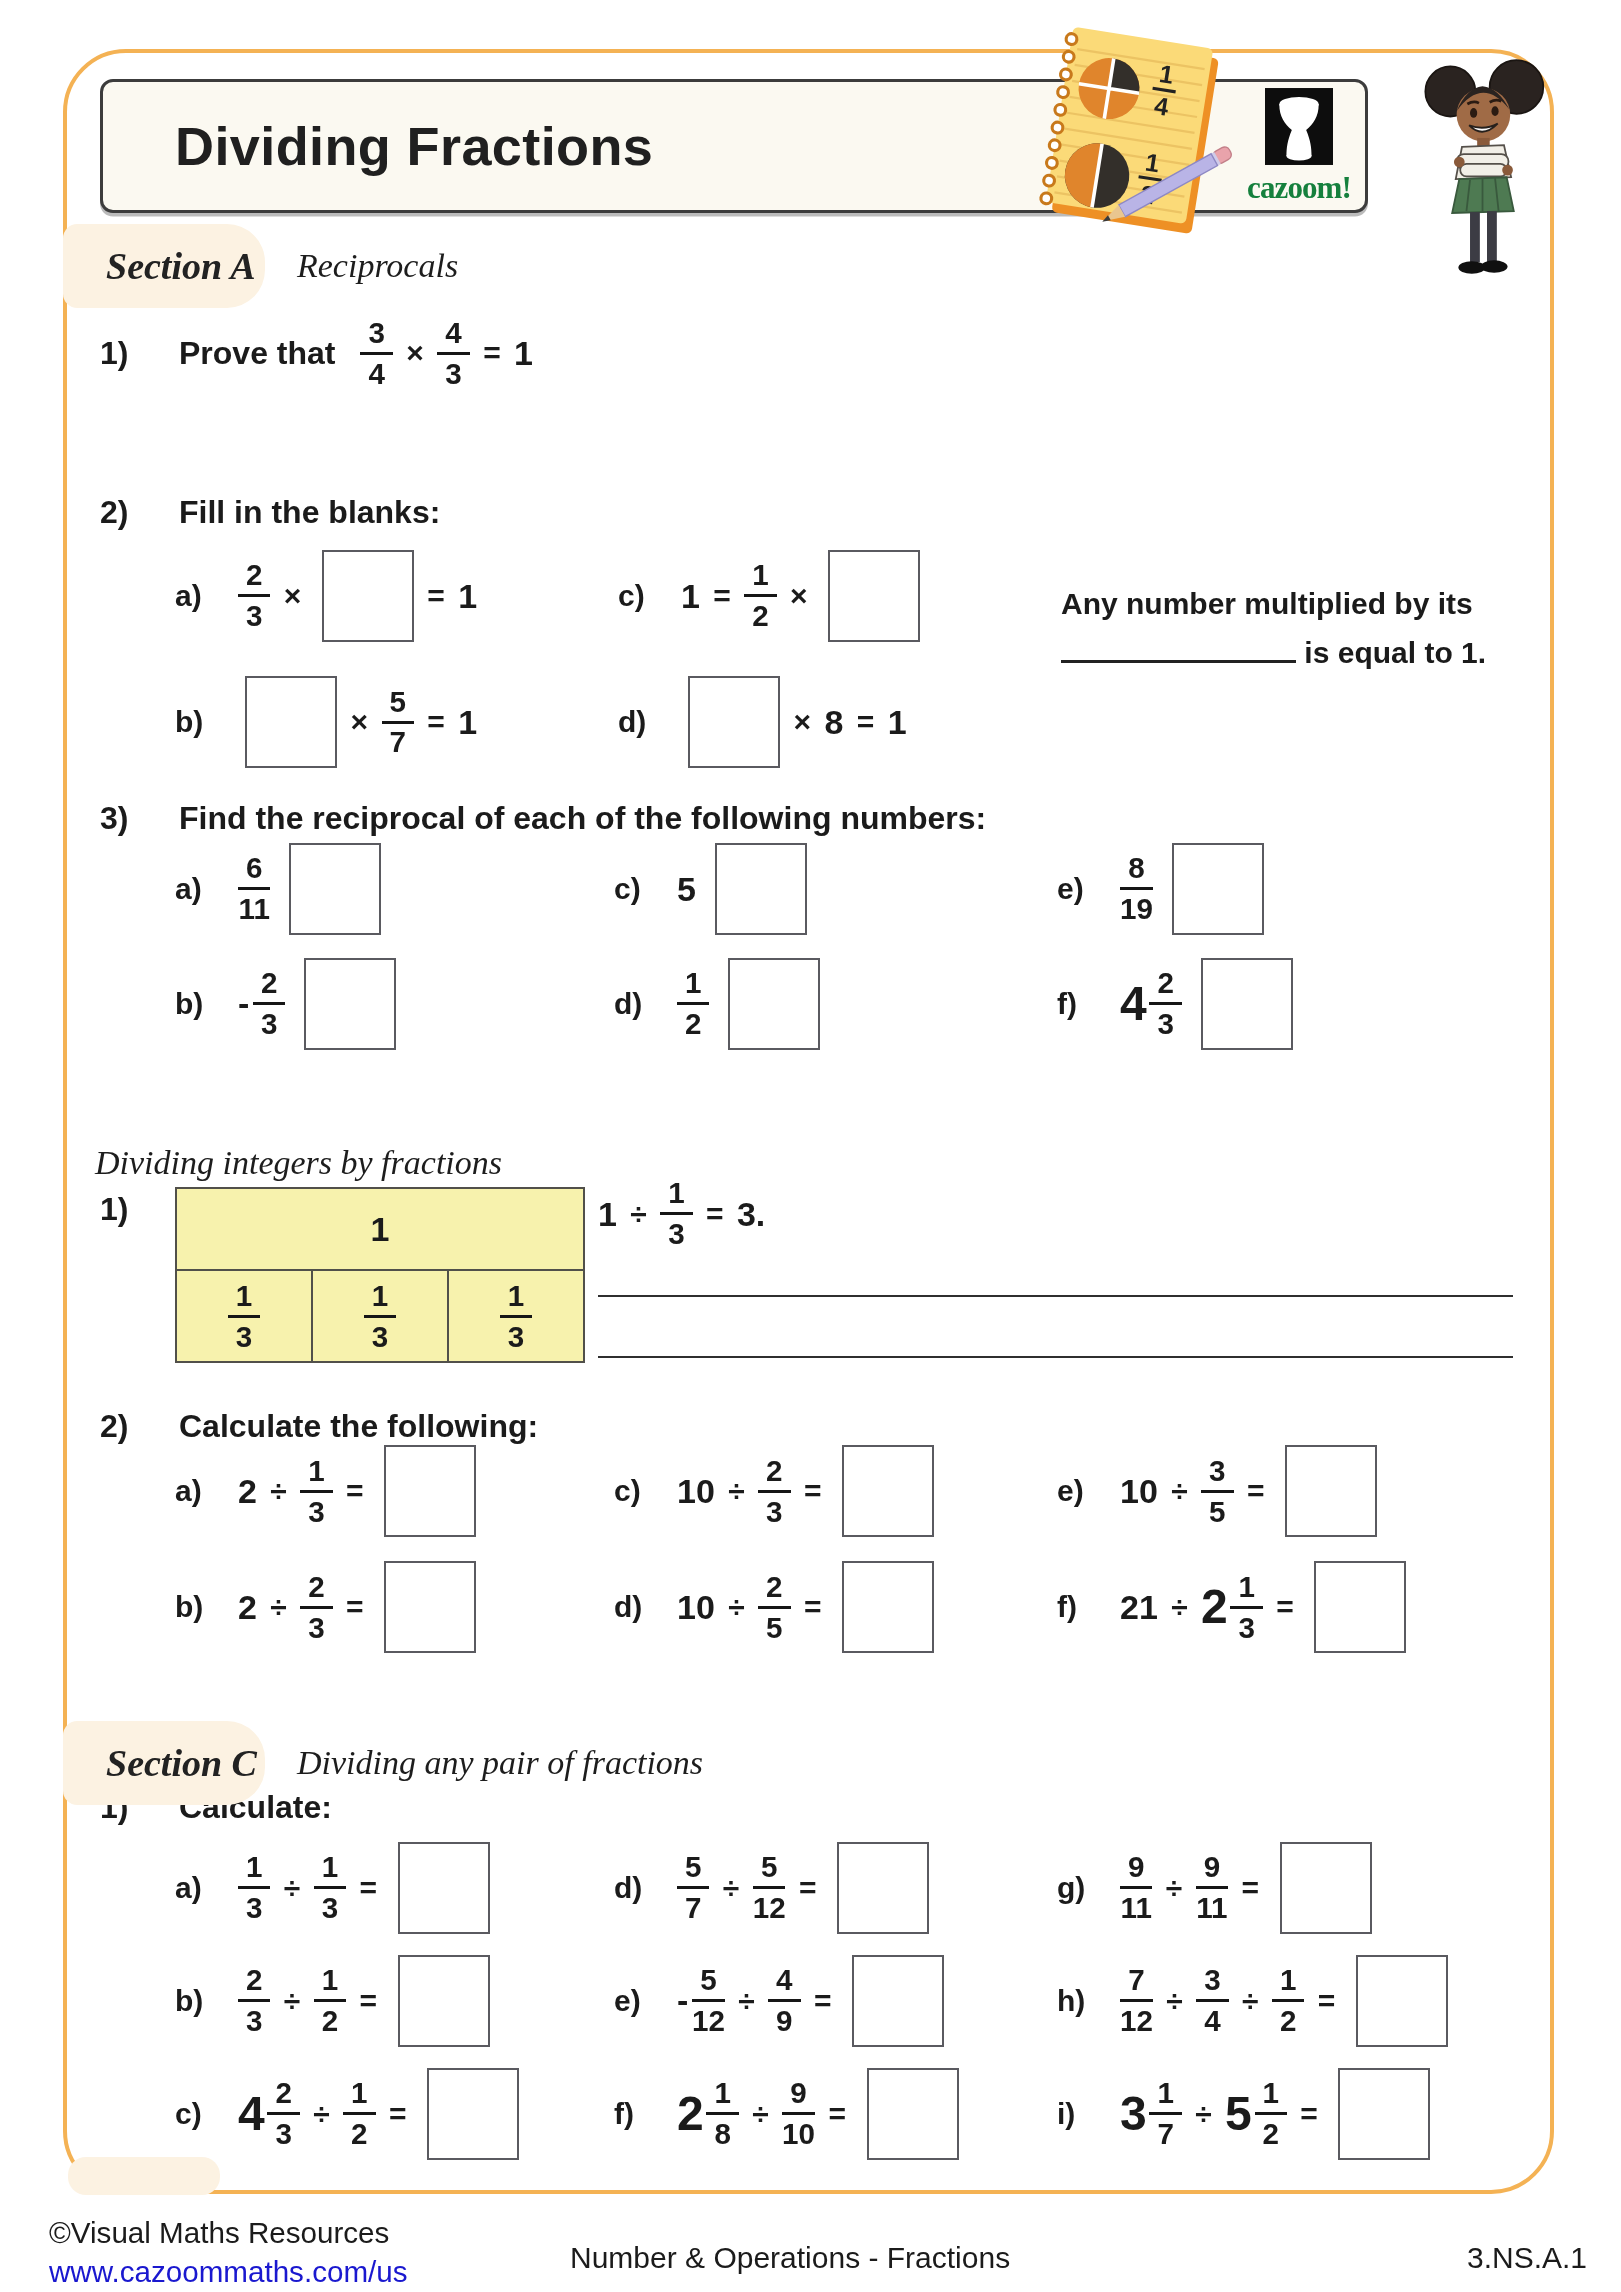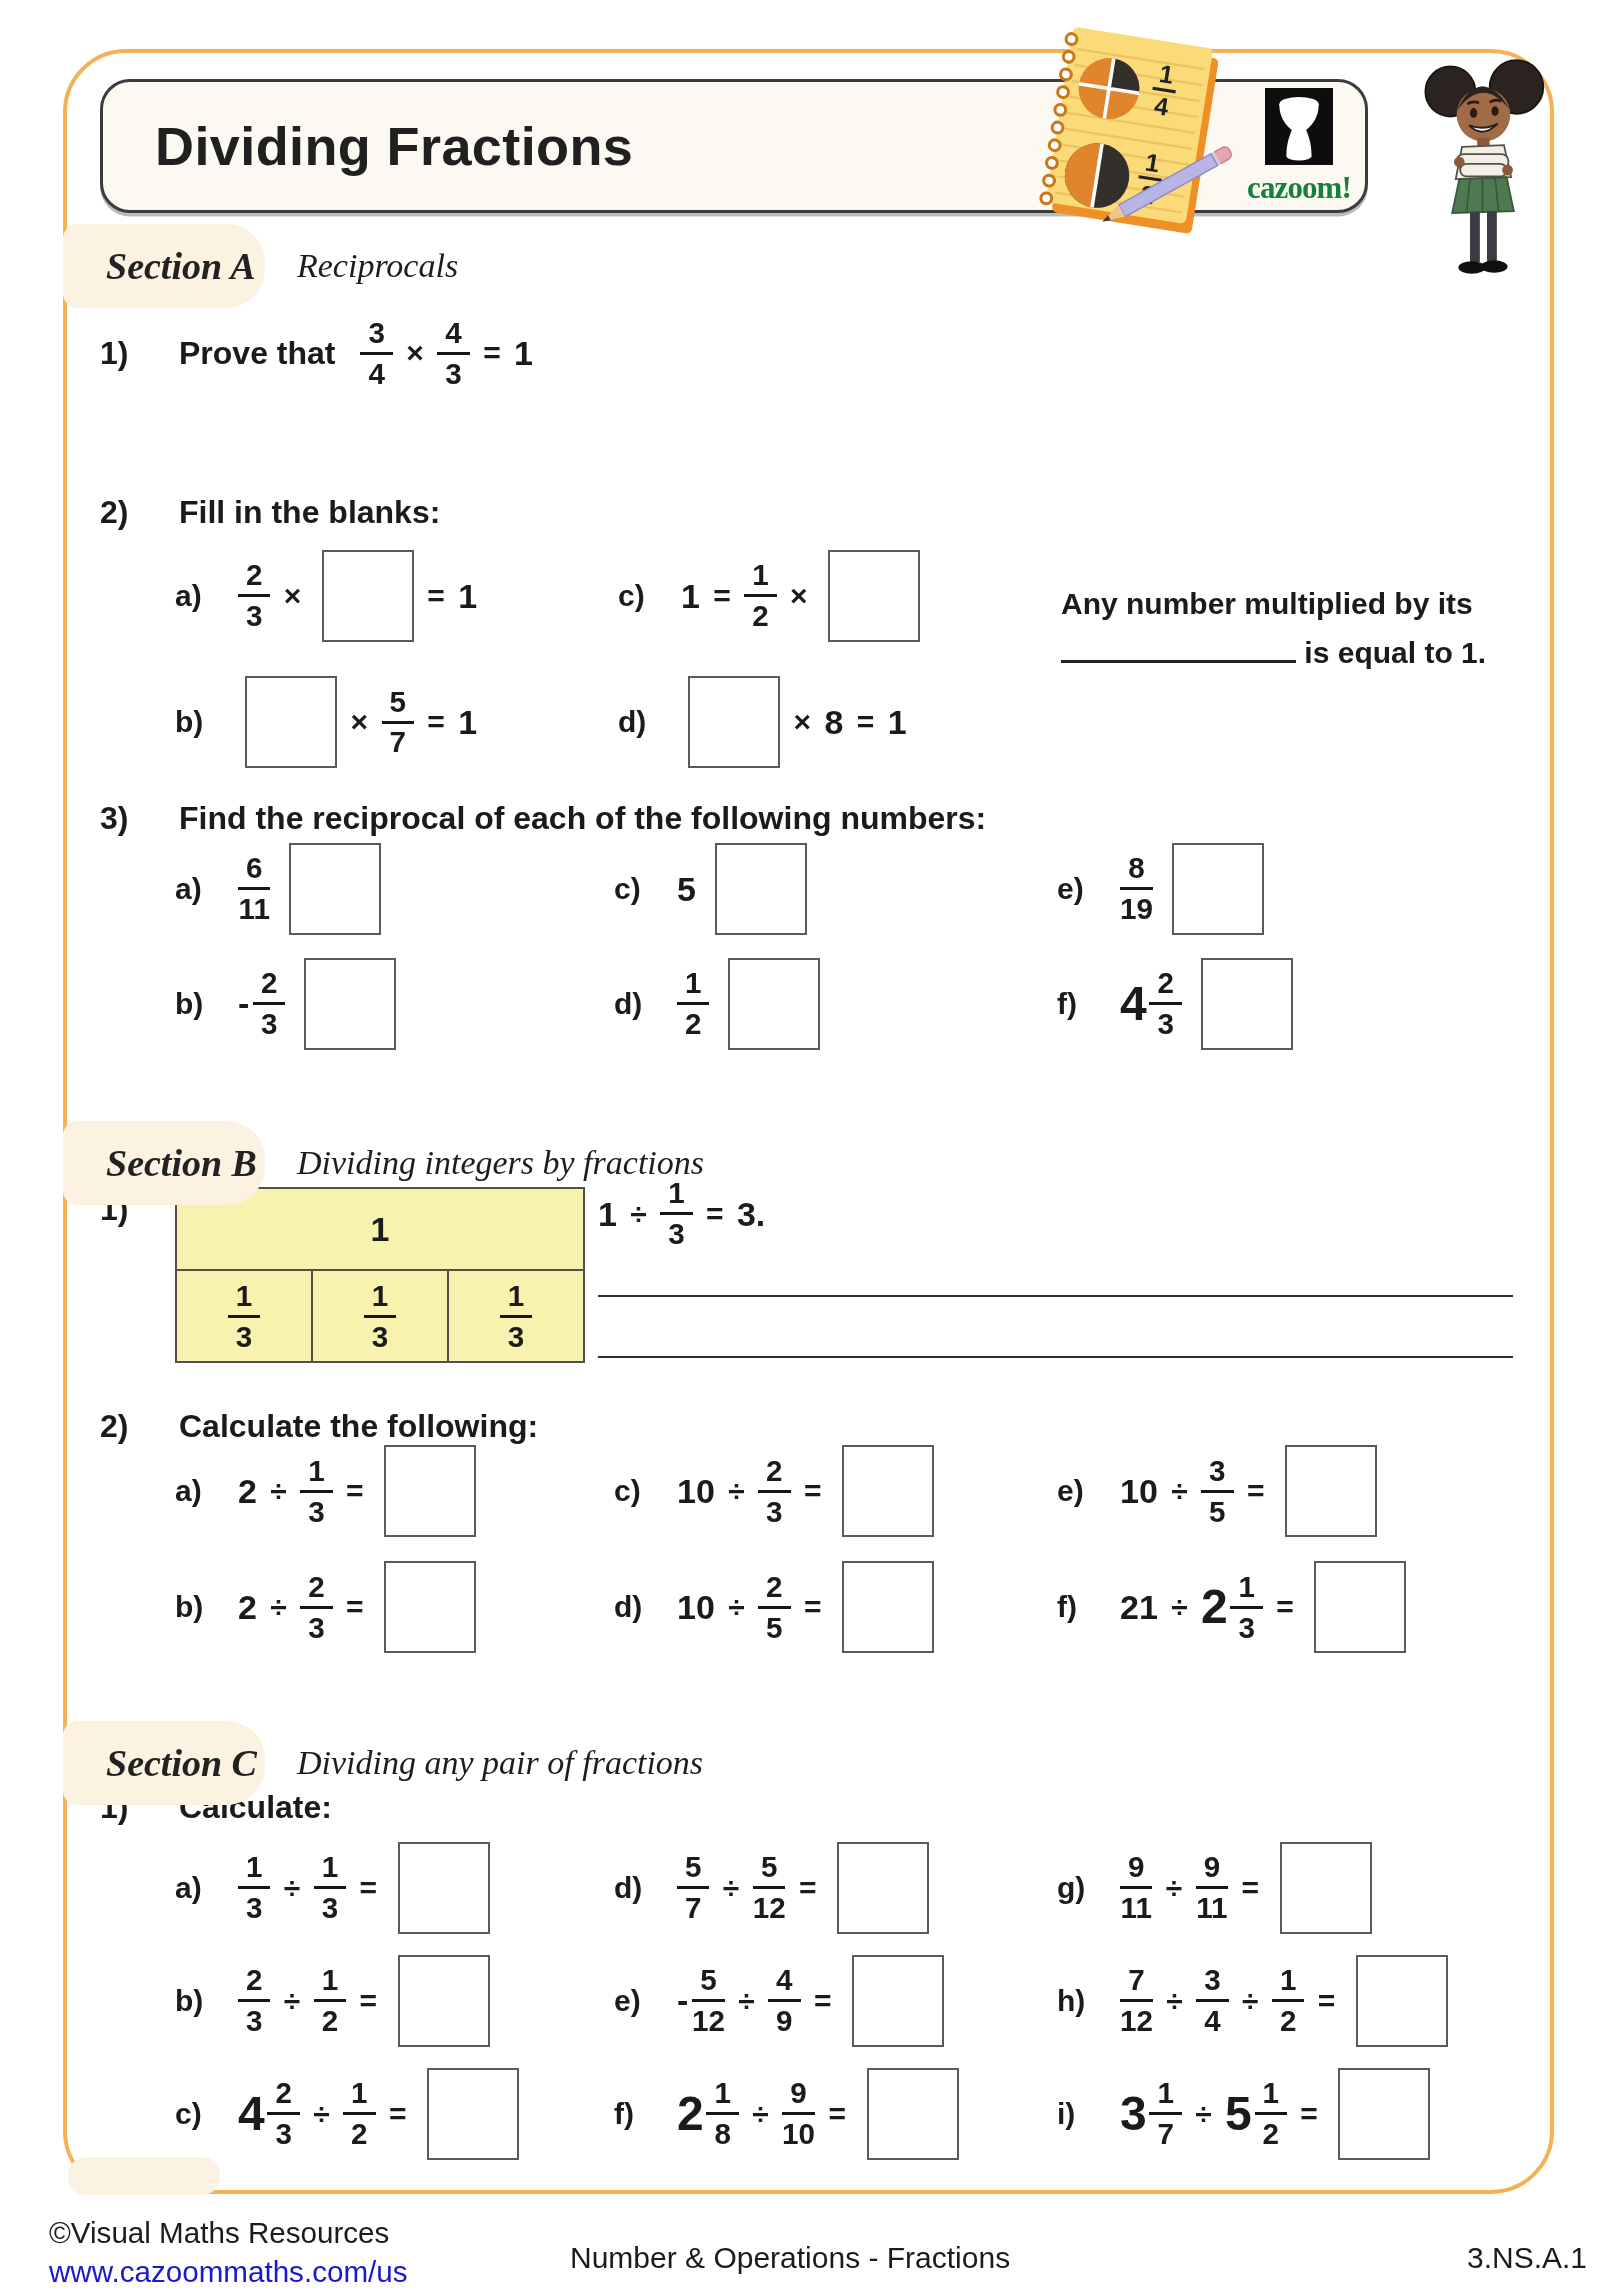--- a/index.html
+++ b/index.html
@@ -5,22 +5,22 @@
   :root{
     --frame-border:#f4b254; --pill:#fcf2e2; --diagram-fill:#f7f2ad; --diagram-border:#51504a;
     --box-border:#5a5a60; --ink:#1b1b1b; --link:#1a18cf;
   }
   *{margin:0;padding:0;box-sizing:border-box;}
   body{width:1622px;height:2293px;position:relative;background:#ffffff;overflow:hidden;
        font-family:"Liberation Sans","DejaVu Sans",sans-serif;color:var(--ink);}
   .frame{position:absolute;left:63px;top:49px;width:1491px;height:2145px;
          border:4.5px solid var(--frame-border);border-radius:63px;background:#fff;}
   .title-box{position:absolute;left:100px;top:79px;width:1268px;height:134px;background:#fbf9f1;
-             border:3.6px solid #3c3c3c;border-radius:30px;display:flex;align-items:center;
-             box-shadow:0 3.6px 0 rgba(60,60,60,.35);z-index:2;}
+             border:3.6px solid #3c3c3c;border-radius:13px;display:flex;align-items:center;
+             box-shadow:0 3.6px 0 rgba(60,60,60,.35);z-index:2;padding-left:20px;}
   .title{font-size:54px;font-weight:800;letter-spacing:0.4px;padding-left:52px;color:#202020;}
   .logo{position:absolute;left:1238px;top:88px;width:122px;text-align:center;z-index:3;}
   .logo-text{font-family:"Liberation Serif","DejaVu Serif",serif;font-weight:700;font-size:31px;
              letter-spacing:-0.9px;margin-top:1.8px;color:#15803d;}
   .notebook{position:absolute;left:1028px;top:27px;z-index:4;}
   .girl{position:absolute;left:1420px;top:59px;z-index:4;}
   .section-head{position:absolute;left:63px;height:84px;display:flex;align-items:center;z-index:1;}
   .pill{width:202px;height:84px;background:var(--pill);border-radius:14.3px 38px 38px 14.3px;
         display:flex;align-items:center;padding-left:43px;}
   .pill-label{font-family:"Liberation Serif","DejaVu Serif",serif;font-size:38px;font-weight:700;font-style:italic;color:#222;}
@@ -322,23 +322,20 @@
             <span class="fn">2</span>
             <span class="fd">3</span>
           </span>
         </span>
         <span class="ansbox"></span>
       </span>
     </div>
   </div>
 
 <div class="section-head" id="head-b">
-  <div class="pill">
-    <span class="pill-label">Section B</span>
-  </div>
   <span class="section-sub">Dividing integers by fractions</span>
 </div>
 
 <div class="qhead" id="qb1-num">
   <span class="qnum">1)</span>
 </div>
 <div class="diagram">
   <div class="diag-top">
     <span class="num">1</span>
   </div>

